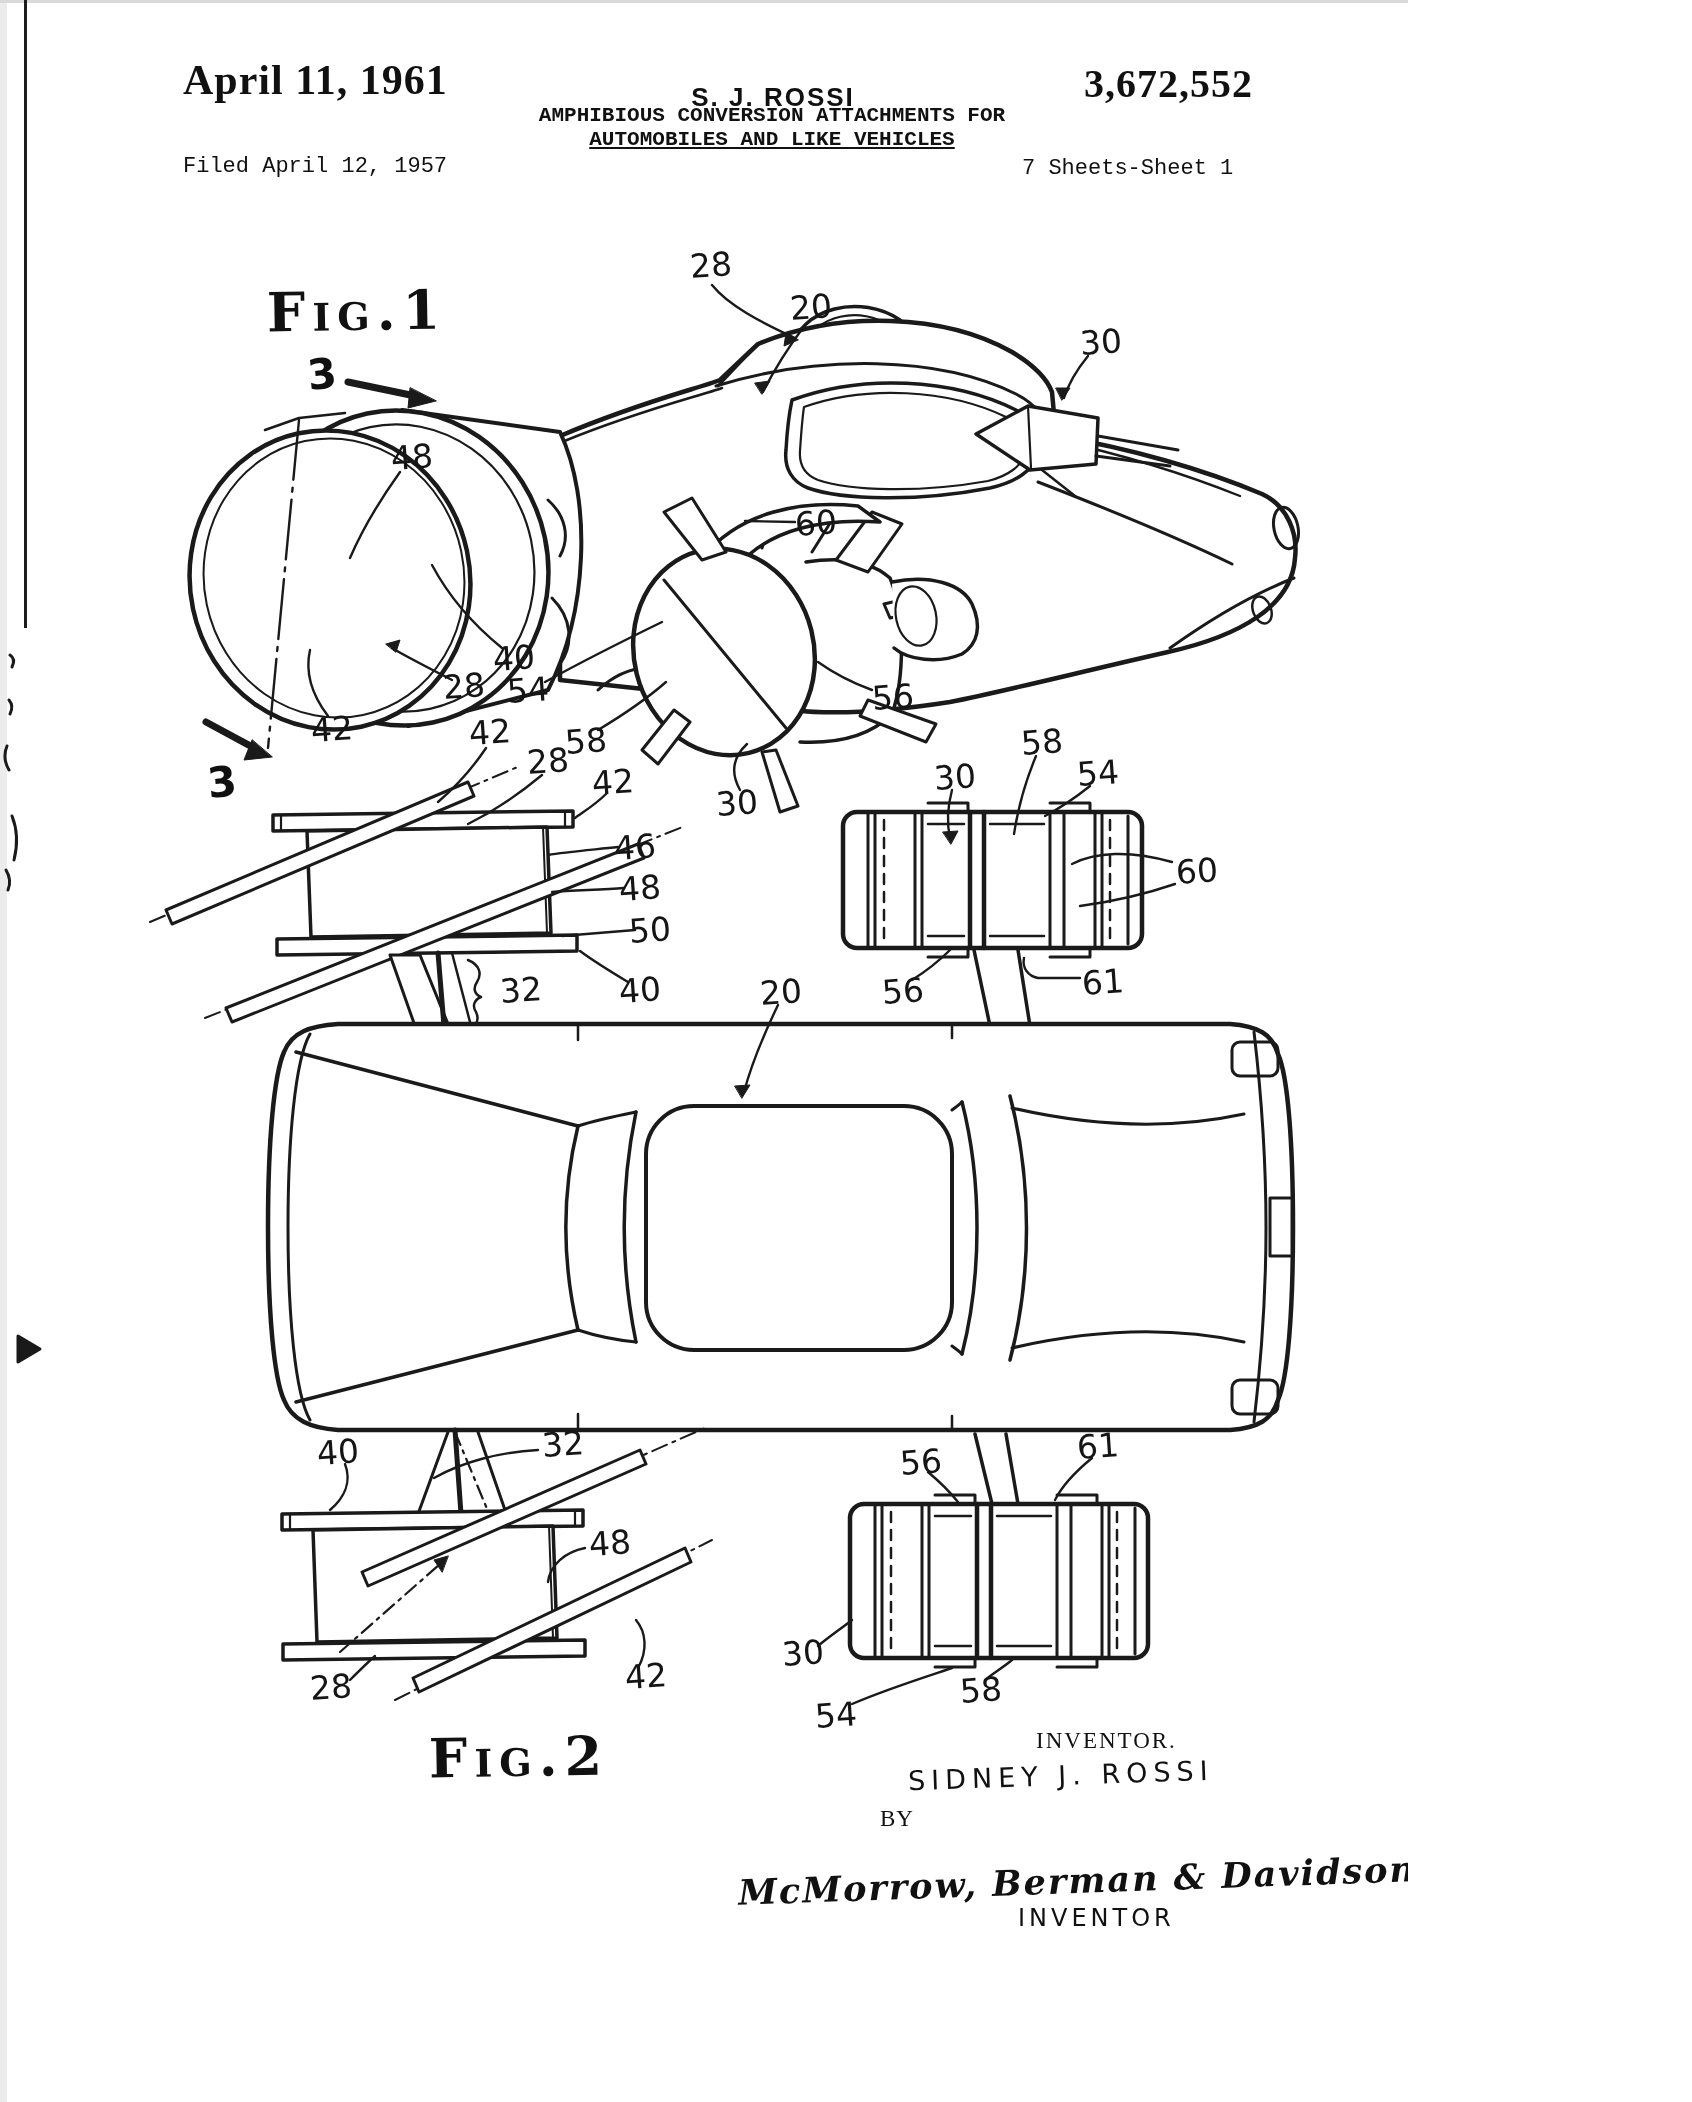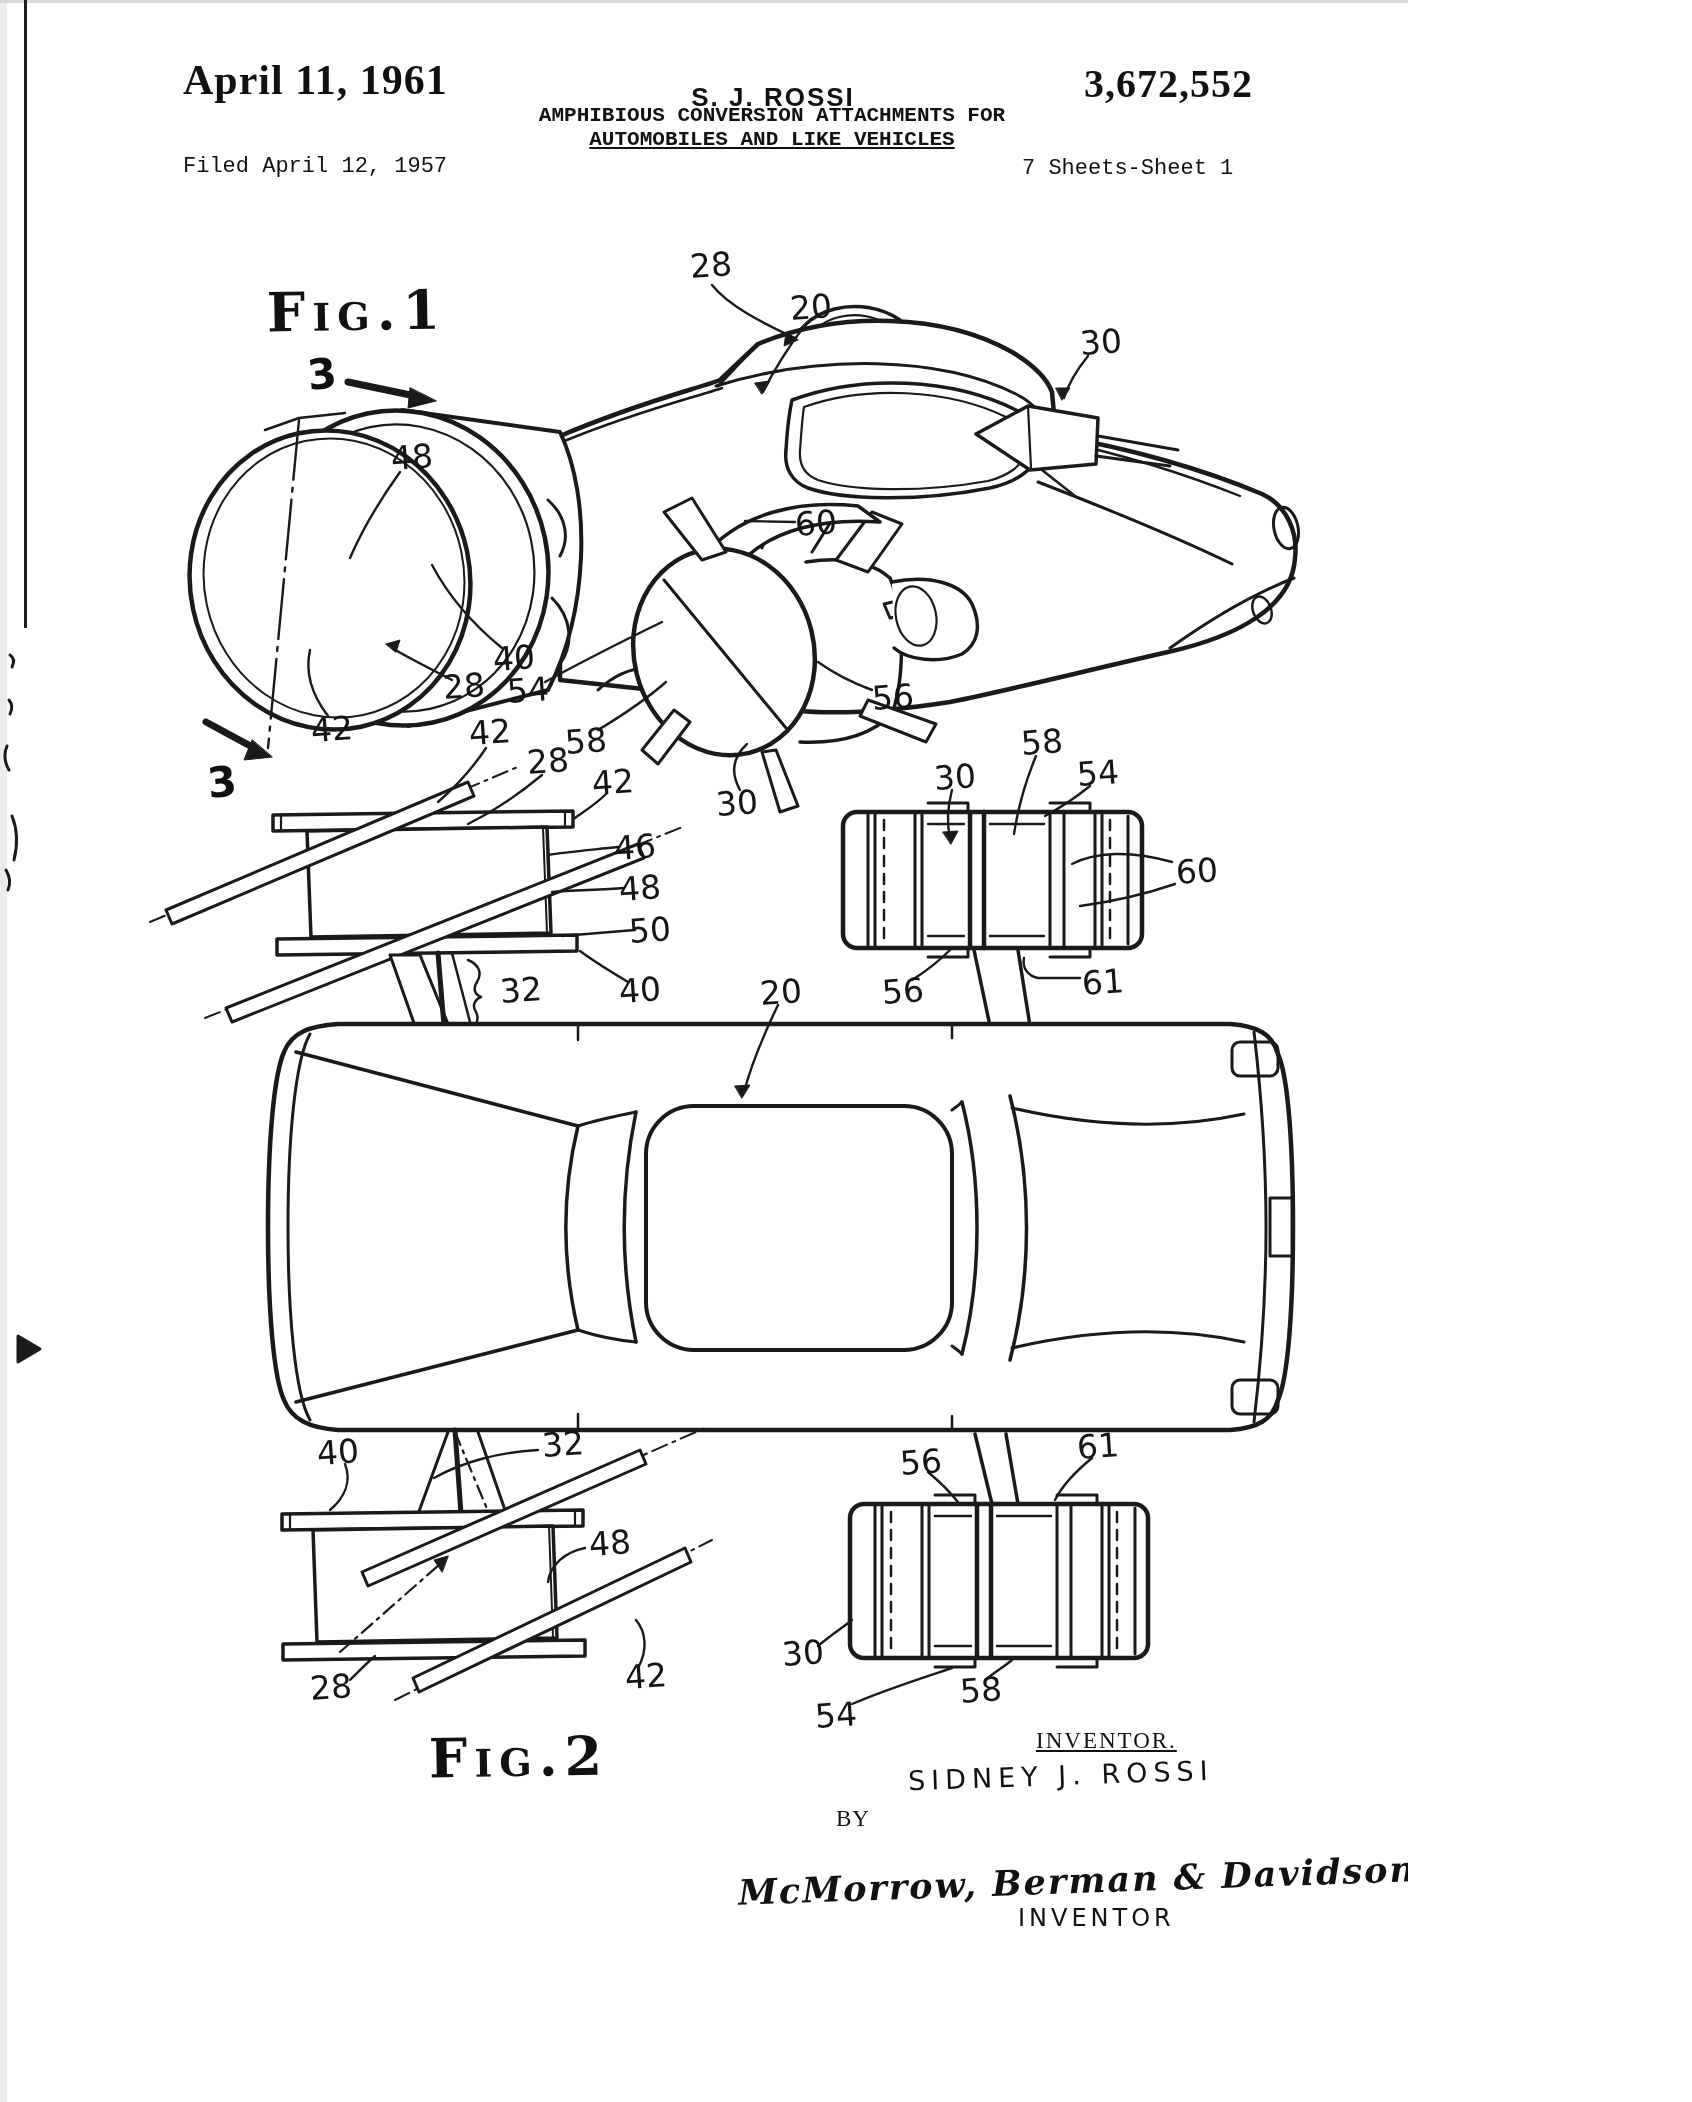--- a/index.html
+++ b/index.html
@@ -18,23 +18,23 @@
   .figcap{font-family:"DejaVu Serif",serif;font-variant:small-caps;font-weight:700;
           letter-spacing:7px;transform:translate(-50%,-50%) rotate(-1deg);}
   .figcap1{left:357px;top:311px;font-size:54px;}
   .figcap2{left:519px;top:1757px;font-size:54px;}
   
   .lbl{font-family:"DejaVu Sans",sans-serif;font-size:33px;color:#151515;
        transform:translate(-50%,-50%) rotate(-4deg);}
   .lbl-big{font-family:"DejaVu Sans",sans-serif;font-size:42px;font-weight:700;color:#101010;
        transform:translate(-50%,-50%) rotate(-6deg);}
   
-  .f-inventor{left:1036px;top:1728px;font:400 23px "Liberation Serif",serif;letter-spacing:2px;text-decoration:underline;}
+  .f-inventor{left:1036px;top:1728px;font:400 23px "Liberation Serif",serif;letter-spacing:2px;}
   .f-sig{left:908px;top:1760px;font:400 27px "DejaVu Sans",sans-serif;letter-spacing:6px;transform:rotate(-2deg);}
-  .f-by{left:836px;top:1806px;font:400 23px "Liberation Serif",serif;letter-spacing:1px;}
+  .f-by{left:880px;top:1806px;font:400 23px "Liberation Serif",serif;letter-spacing:1px;}
   .f-attsig{left:738px;top:1860px;font:italic 700 35px "DejaVu Serif",serif;letter-spacing:2px;transform:rotate(-2deg);}
   .f-att{left:1018px;top:1904px;font:400 24px "DejaVu Sans",sans-serif;letter-spacing:4px;}
   svg{position:absolute;left:0;top:0;}
   
   .edge-left{position:absolute;left:0;top:0;width:7px;height:2102px;background:#ececec;}
   .edge-top{position:absolute;left:0;top:0;width:1692px;height:3px;background:#d9d9d9;}
   .scanline{position:absolute;left:24px;top:0;width:3px;height:628px;background:#1c1c1c;}
 </style>
 </head>
 <body>

